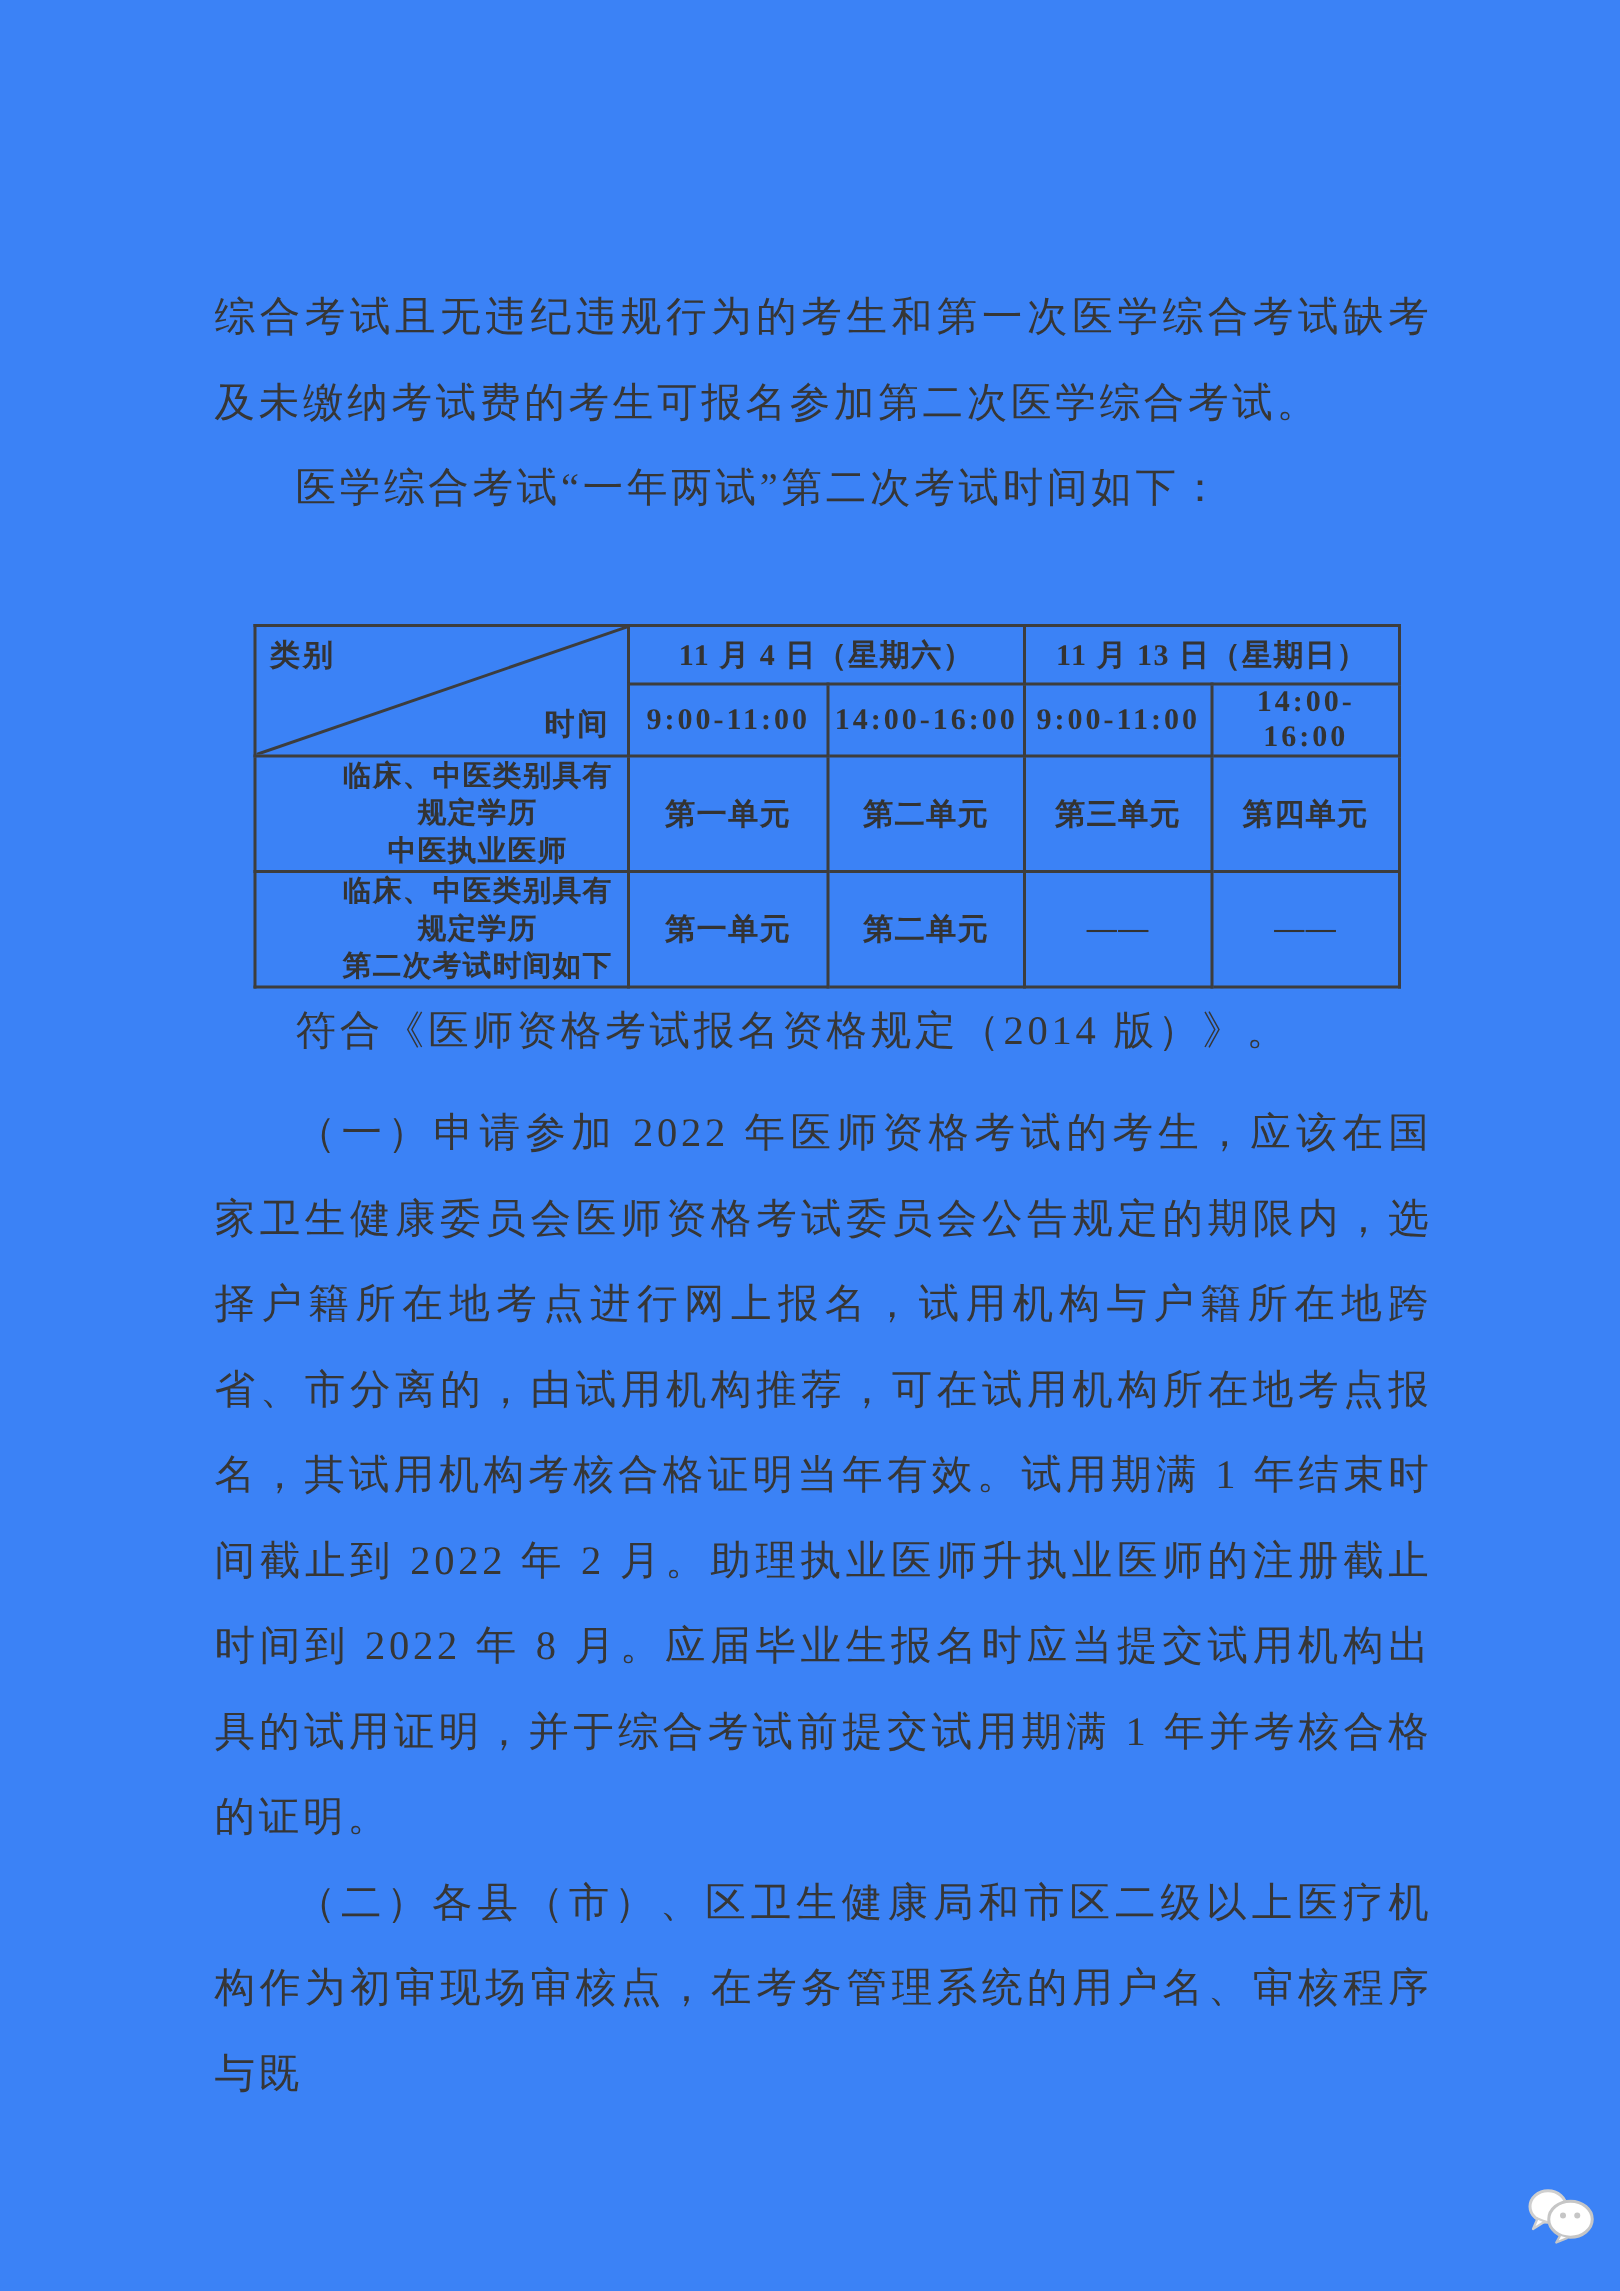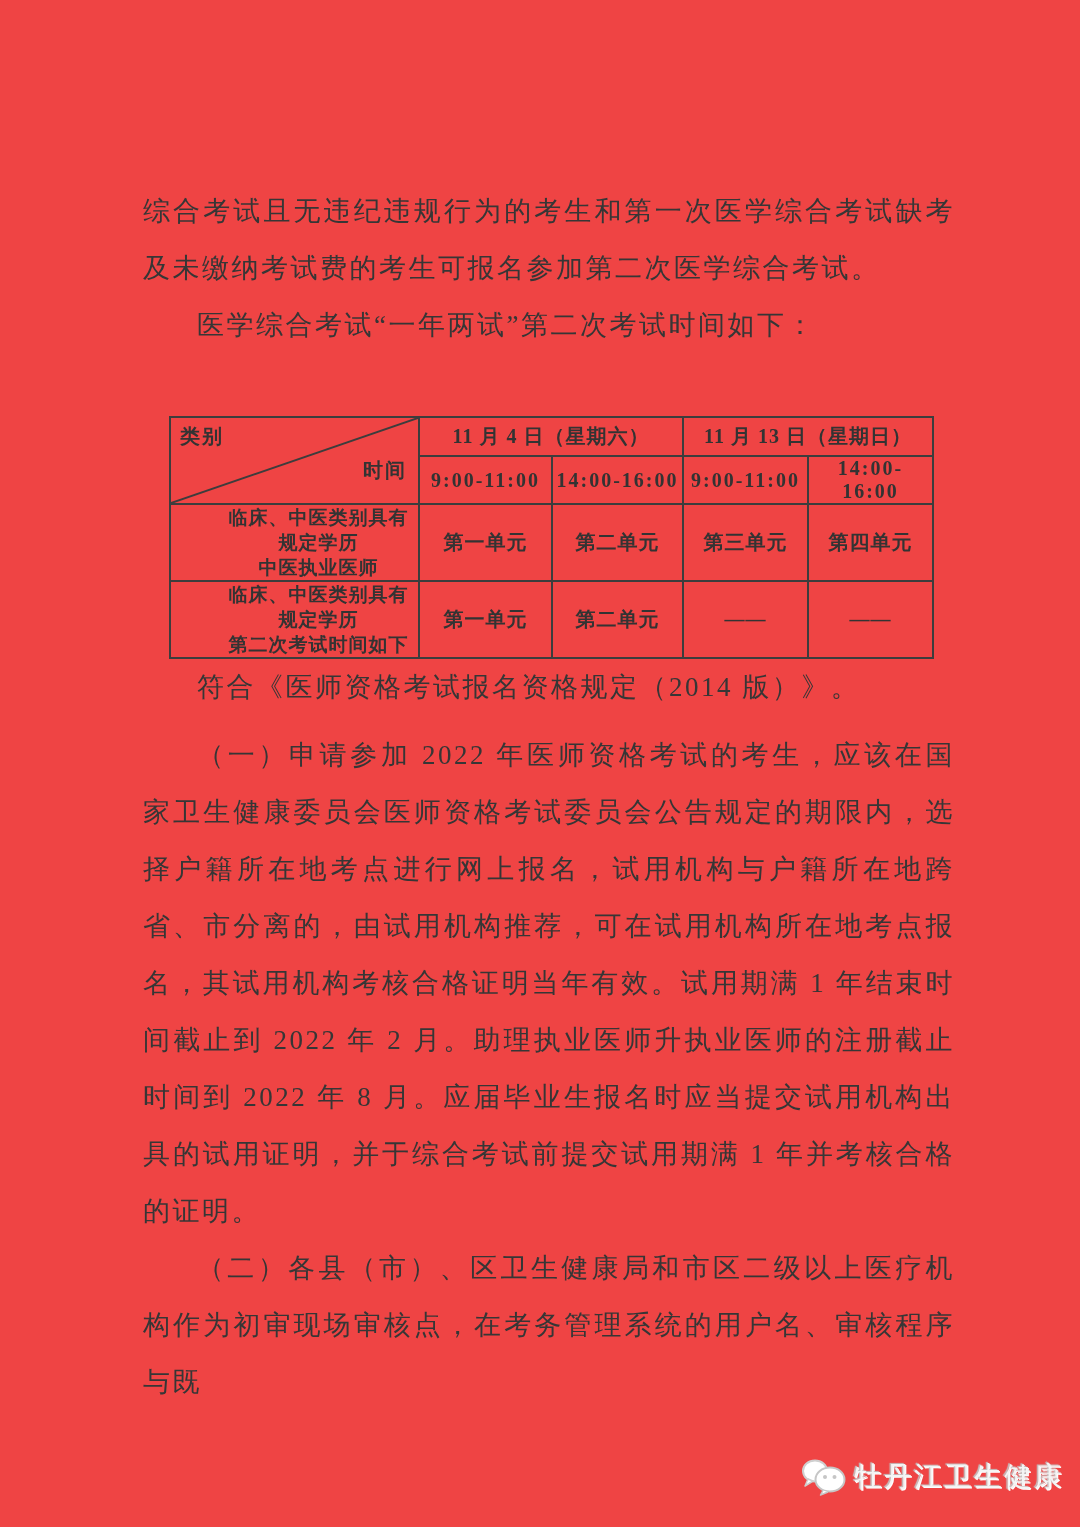--- a/index.html
+++ b/index.html
@@ -1,21 +1,21 @@
 <!DOCTYPE html>
 <html><head>
 <meta charset="utf-8">
 <style>
   html, body { margin: 0; padding: 0; background: #ffffff; }
   .canvas {
     position: relative;
     width: 1080px;
     height: 1527px;
     margin: 0 auto;
-    background: #ef4444;
+    background: #3b82f6;
     overflow: hidden;
     font-family: "Liberation Serif", "DejaVu Serif", serif;
     color: #363636;
   }
   .page {
     position: absolute;
     top: 0; left: 0;
     width: 1080px;
     box-sizing: border-box;
     padding: 183px 125px 0 143px;
@@ -62,21 +62,21 @@
     display: block;
   }
   .c-tl {
     position: absolute;
     top: 5px; left: 9px;
     font-size: 20px;
     letter-spacing: 2px;
   }
   .c-br {
     position: absolute;
-    bottom: 19px; right: 11px;
+    bottom: 7px; right: 11px;
     font-size: 20px;
     letter-spacing: 2px;
   }
   td.cat { font-size: 19px; letter-spacing: 0; }
   td.cat .cat-line { line-height: 25px; margin-left: 48px; }
 
   
   .sec-heading {
     margin: 0;
     padding-left: 57px;
@@ -177,15 +177,14 @@
 
   <div class="watermark">
     <svg class="wm-icon" width="46" height="38" viewBox="0 0 46 38">
       <ellipse cx="14" cy="13" rx="12" ry="10.5" fill="#ffffff" stroke="#cfcfcf" stroke-width="2"></ellipse>
       <path d="M7 21 L4 28 L12 23 Z" fill="#ffffff" stroke="#cfcfcf" stroke-width="1.5" stroke-linejoin="round"></path>
       <ellipse cx="29" cy="21.5" rx="14.5" ry="12" fill="#ffffff" stroke="#c6c6c6" stroke-width="2"></ellipse>
       <circle cx="24" cy="19" r="2" fill="#c6c6c6"></circle>
       <circle cx="33.5" cy="19" r="2" fill="#c6c6c6"></circle>
       <path d="M22 32.5 L19.5 37 L27 34" fill="#ffffff" stroke="#c6c6c6" stroke-width="1.5" stroke-linejoin="round"></path>
     </svg>
-    <span class="wm-text">牡丹江卫生健康</span>
   </div>
 </div>
 
 </body></html>

